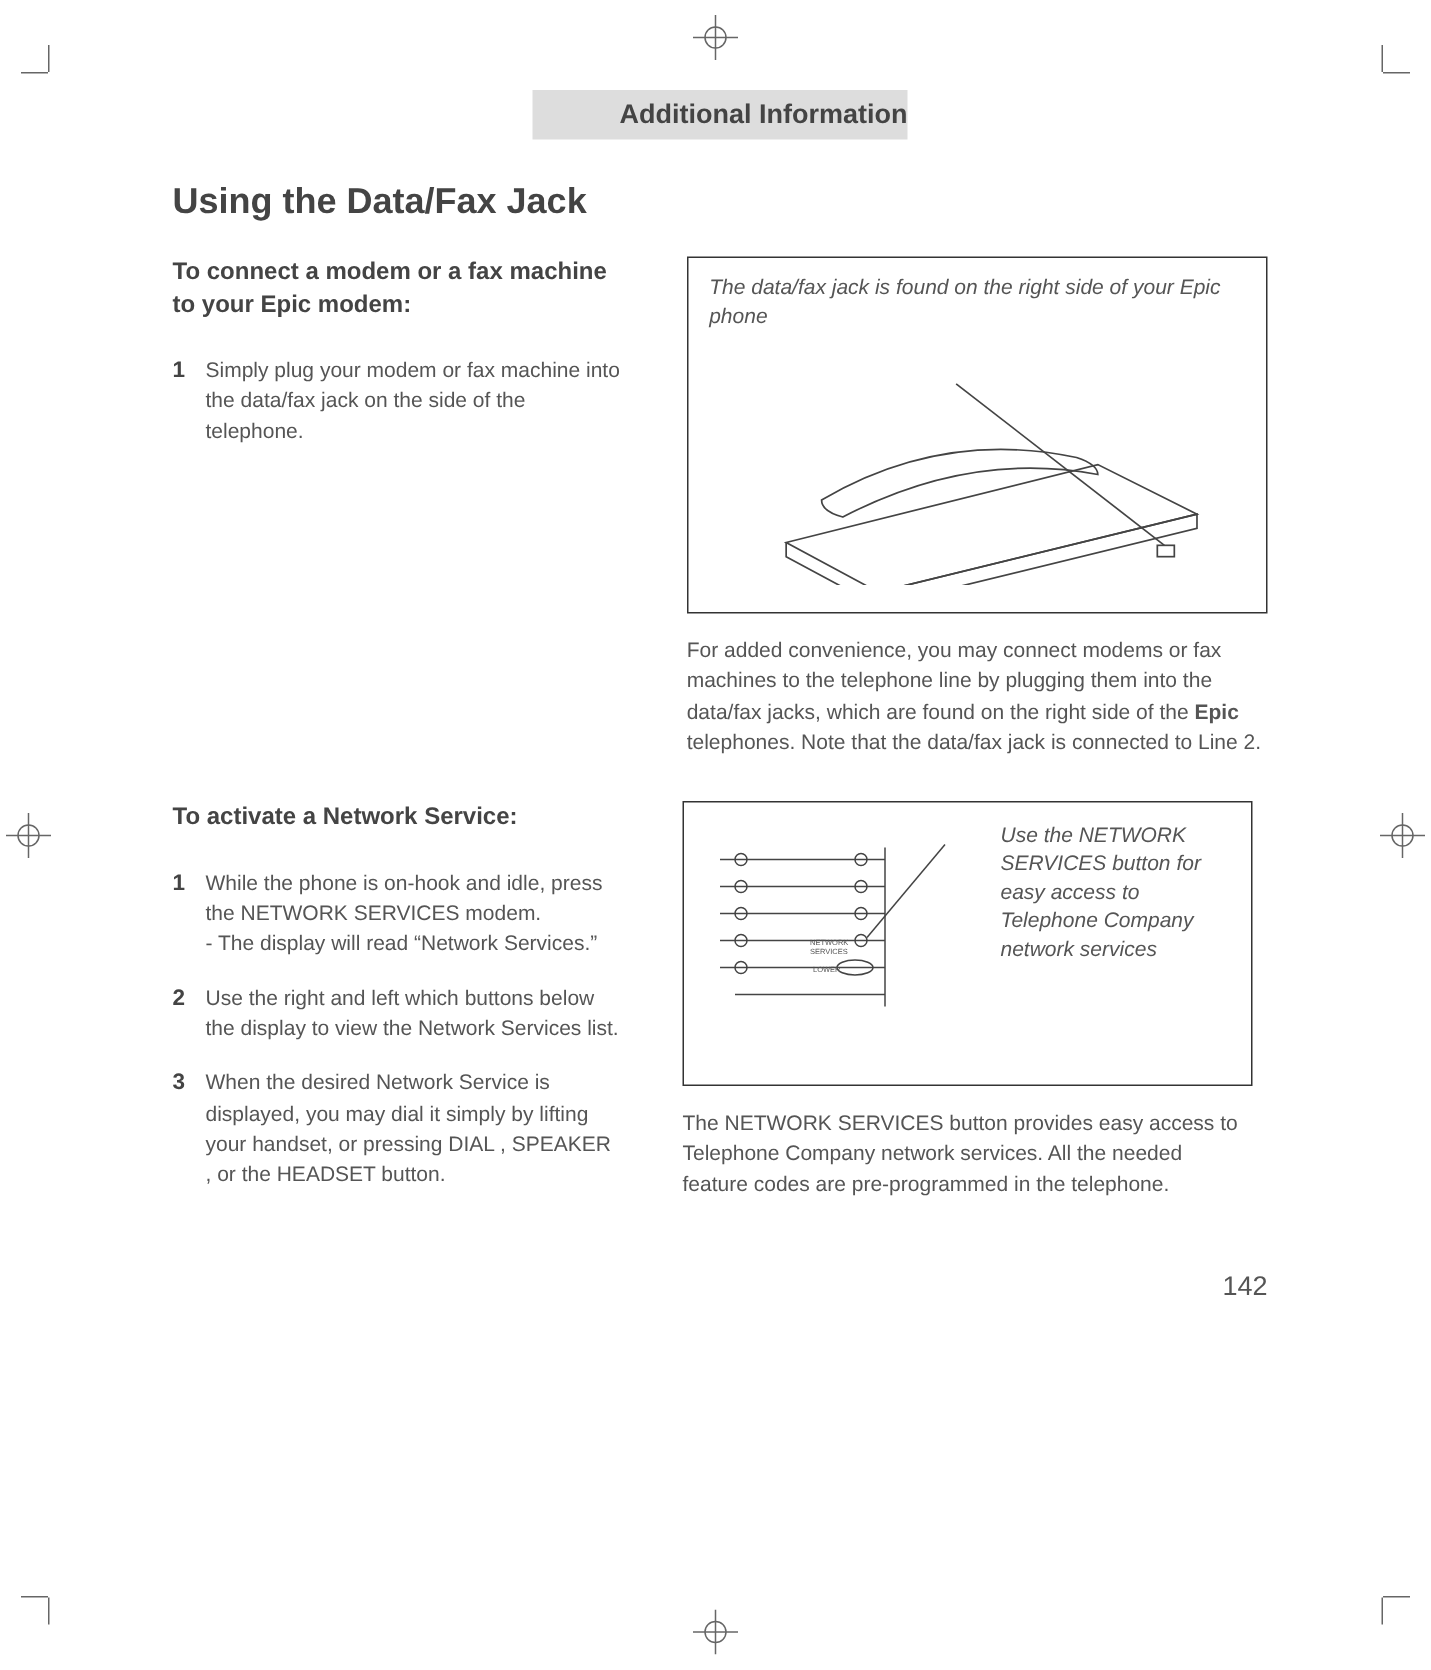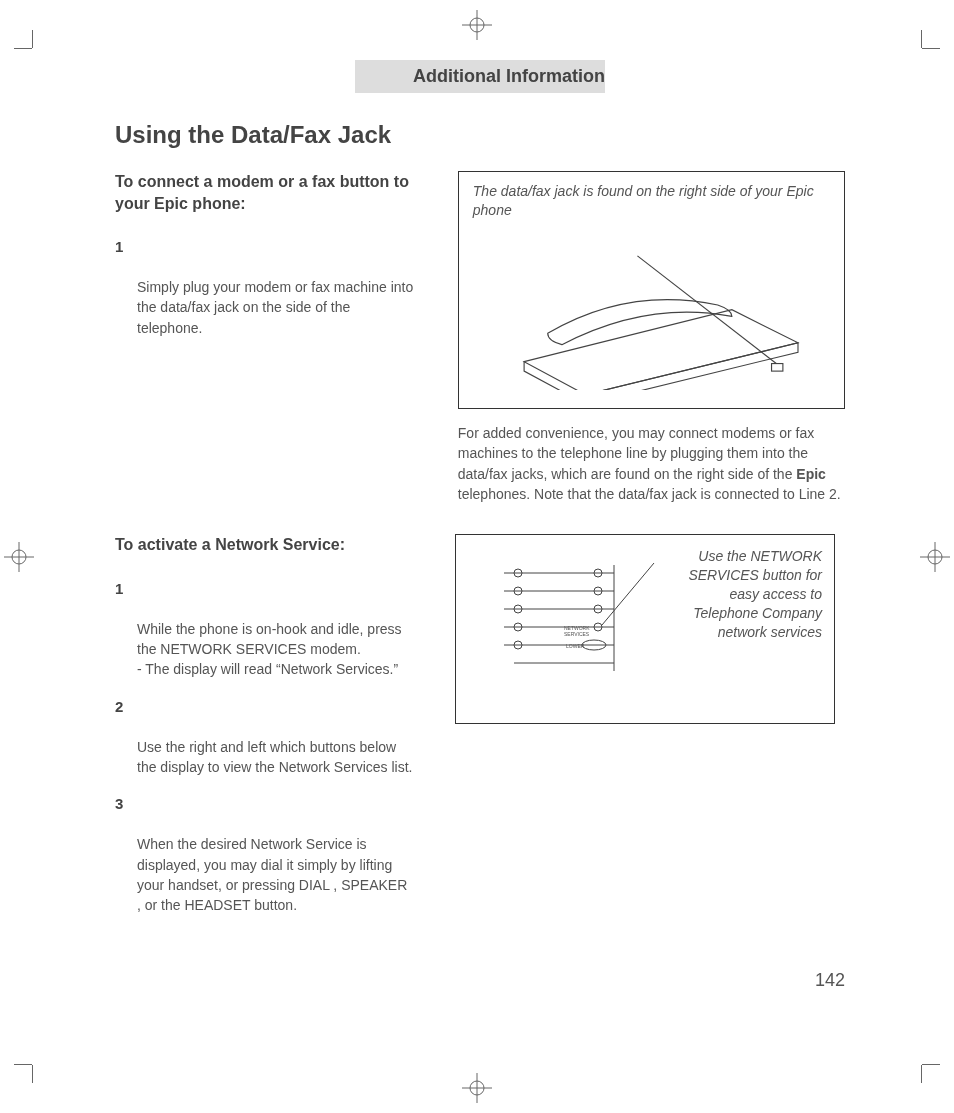--- a/index.html
+++ b/index.html
@@ -84,21 +84,21 @@
     line-height: 1.45;
     color: #555;
   }
   ol.steps li .num {
     font-weight: bold;
     width: 22px;
     flex-shrink: 0;
     font-size: 15px;
     color: #444;
   }
-  ol.steps li .txt { flex: 1; margin-top: 41px; }
+  ol.steps li .txt { flex: 1; }
 
   .fig-box {
     border: 1px solid #333;
     padding: 10px 14px 8px 14px;
     margin-bottom: 14px;
     position: relative;
   }
   .fig-caption-inline {
     font-style: italic;
     font-size: 14px;
@@ -162,21 +162,21 @@
 </svg>
 
 <div class="page">
 
   <div class="header-bar">Additional Information</div>
 
   <h1 class="section">Using the Data/Fax Jack</h1>
 
   <div class="two-col">
     <div class="col-left">
-      <h2 class="sub">To connect a modem or a fax button to your Epic phone:</h2>
+      <h2 class="sub">To connect a modem or a fax machine to your Epic modem:</h2>
       <ol class="steps">
         <li>
           <span class="num">1</span>
           <span class="txt">Simply plug your modem or fax machine into the data/fax jack on the side of the telephone.</span>
         </li>
       </ol>
     </div>
     <div class="col-right">
       <div class="fig-box" style="height:218px;">
         <div class="fig-caption-inline">The data/fax jack is found on the right side of your Epic phone</div>
@@ -214,21 +214,21 @@
         <li>
           <span class="num">2</span>
           <span class="txt">Use the right and left which buttons below the display to view the Network Services list.</span>
         </li>
         <li>
           <span class="num">3</span>
           <span class="txt">When the desired Network Service is displayed, you may dial it simply by lifting your handset, or pressing DIAL , SPEAKER , or the HEADSET button.</span>
         </li>
       </ol>
     </div>
-    <div class="col-right" style="width:380px;text-align:right;">
+    <div class="col-right" style="width:380px;">
       <div class="fig-box" style="height:170px; padding-right:170px;">
         <div class="fig-caption-side" style="right:12px; top:12px; width:155px;">Use the NETWORK SERVICES button for easy access to Telephone Company network services</div>
         <svg viewBox="0 0 170 150" style="width:170px;height:150px;">
           <g stroke="#444" stroke-width="1" fill="none">
 
             <line x1="20" y1="28" x2="120" y2="28"></line>
             <line x1="20" y1="46" x2="120" y2="46"></line>
             <line x1="20" y1="64" x2="120" y2="64"></line>
             <line x1="20" y1="82" x2="120" y2="82"></line>
             <line x1="20" y1="100" x2="120" y2="100"></line>
@@ -256,18 +256,19 @@
 
             <ellipse cx="100" cy="100" rx="12" ry="5"></ellipse>
 
             <line x1="108" y1="80" x2="160" y2="18"></line>
           </g>
           <text x="70" y="85" font-size="5" fill="#555">NETWORK</text>
           <text x="70" y="91" font-size="5" fill="#555">SERVICES</text>
           <text x="72" y="103" font-size="5" fill="#555">LOWER</text>
         </svg>
       </div>
+      <div class="body-text">The NETWORK SERVICES button provides easy access to Telephone Company network services. All the needed feature codes are pre-programmed in the telephone.</div>
     </div>
   </div>
 
   <div class="page-num">142</div>
 
 </div>
 
 </body></html>

